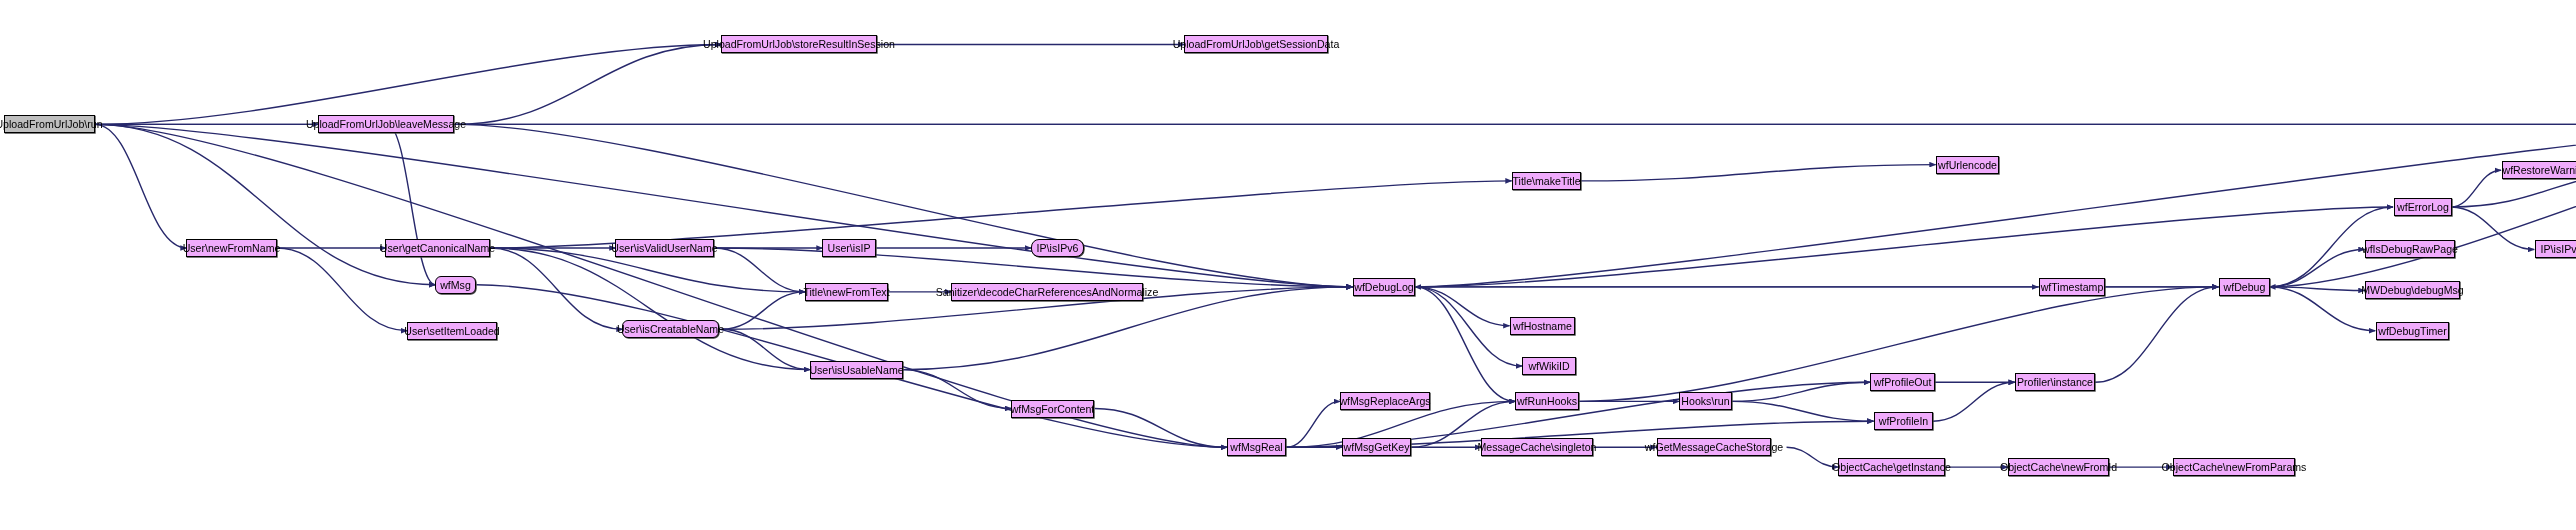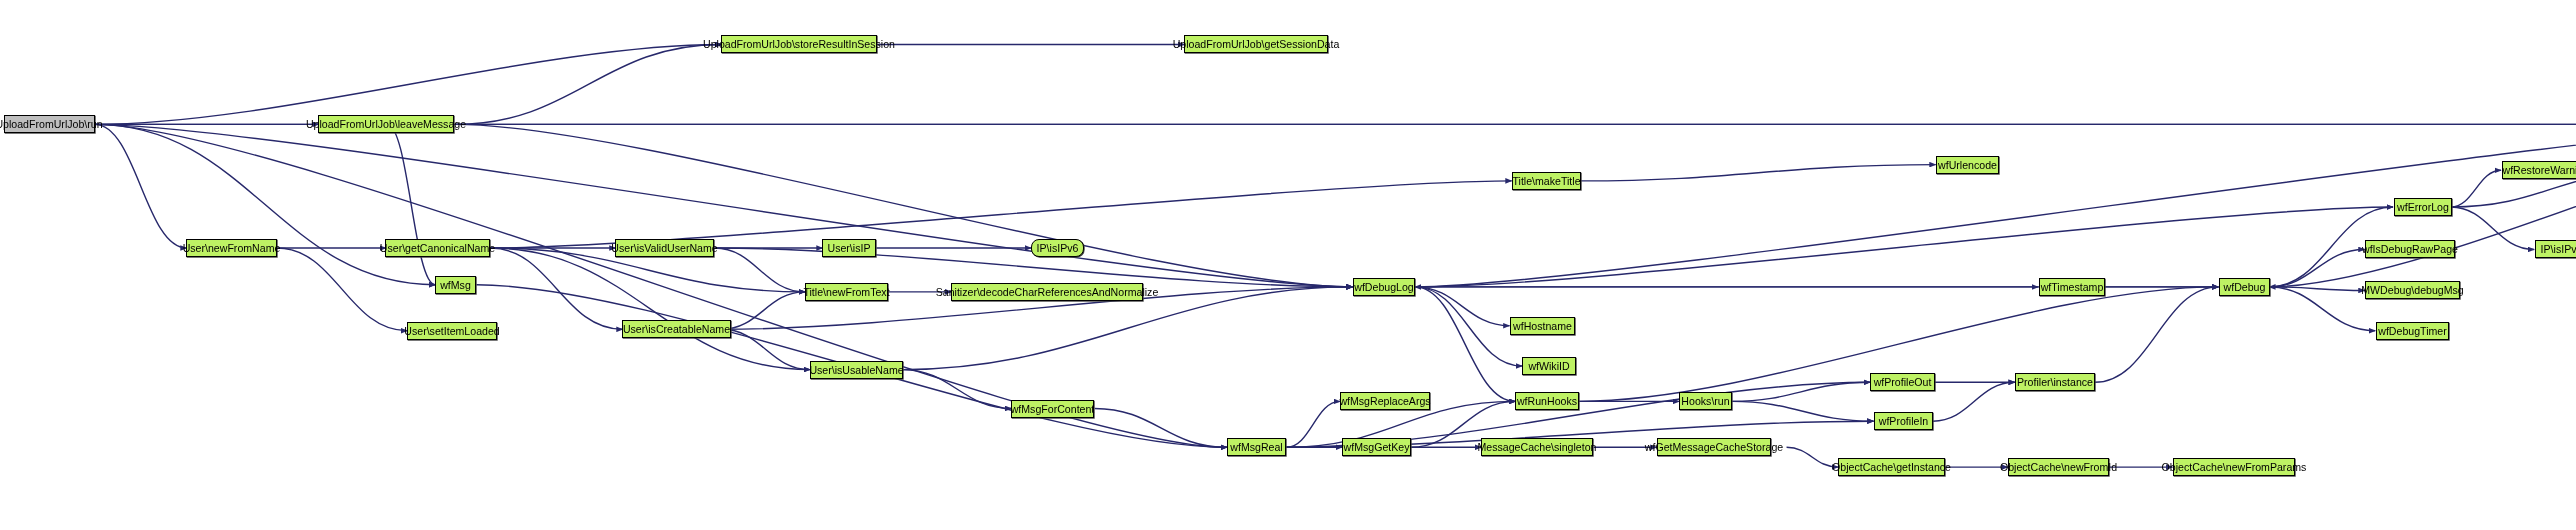--- a/index.html
+++ b/index.html
@@ -10,21 +10,21 @@
     height:530px;
     background:#ffffff;
     font-family:"Liberation Sans", sans-serif;
     overflow:hidden;
   }
   #edges{position:absolute;left:0;top:0;width:2576px;height:530px;}
   .node{
     position:absolute;
     box-sizing:border-box;
     border:0.7px solid #000000;
-    background:#bef264;
+    background:#f0abfc;
     color:#000000;
     font-size:10.6px;
     line-height:1;
     display:flex;
     align-items:center;
     justify-content:center;
     white-space:nowrap;
     height:18.4px;
     padding:0 4.2px;
     box-shadow:0.7px 0.7px 0 0 #404040;
@@ -150,27 +150,27 @@
     </div>
     <div class="node" style="left: 615px; top: 239px; width: 99px;">
       <span>User\isValidUserName</span>
     </div>
     <div class="node" style="left: 822px; top: 239px; width: 54px;">
       <span>User\isIP</span>
     </div>
     <div class="node" style="left: 1031px; top: 239px; width: 53px; border-radius: 8px;">
       <span>IP\isIPv6</span>
     </div>
-    <div class="node" style="left: 435px; top: 276px; width: 41px;">
+    <div class="node" style="left: 435px; top: 276px; width: 41px; border-radius: 6px;">
       <span>wfMsg</span>
     </div>
     <div class="node" style="left: 407px; top: 322px; width: 90px;">
       <span>User\setItemLoaded</span>
     </div>
-    <div class="node" style="left: 622px; top: 320px; width: 109px;">
+    <div class="node" style="left: 622px; top: 320px; width: 97px; border-radius: 6px;">
       <span>User\isCreatableName</span>
     </div>
     <div class="node" style="left: 805px; top: 283px; width: 83px;">
       <span>Title\newFromText</span>
     </div>
     <div class="node" style="left: 951px; top: 283px; width: 192px;">
       <span>Sanitizer\decodeCharReferencesAndNormalize</span>
     </div>
     <div class="node" style="left: 810px; top: 361px; width: 93px;">
       <span>User\isUsableName</span>

